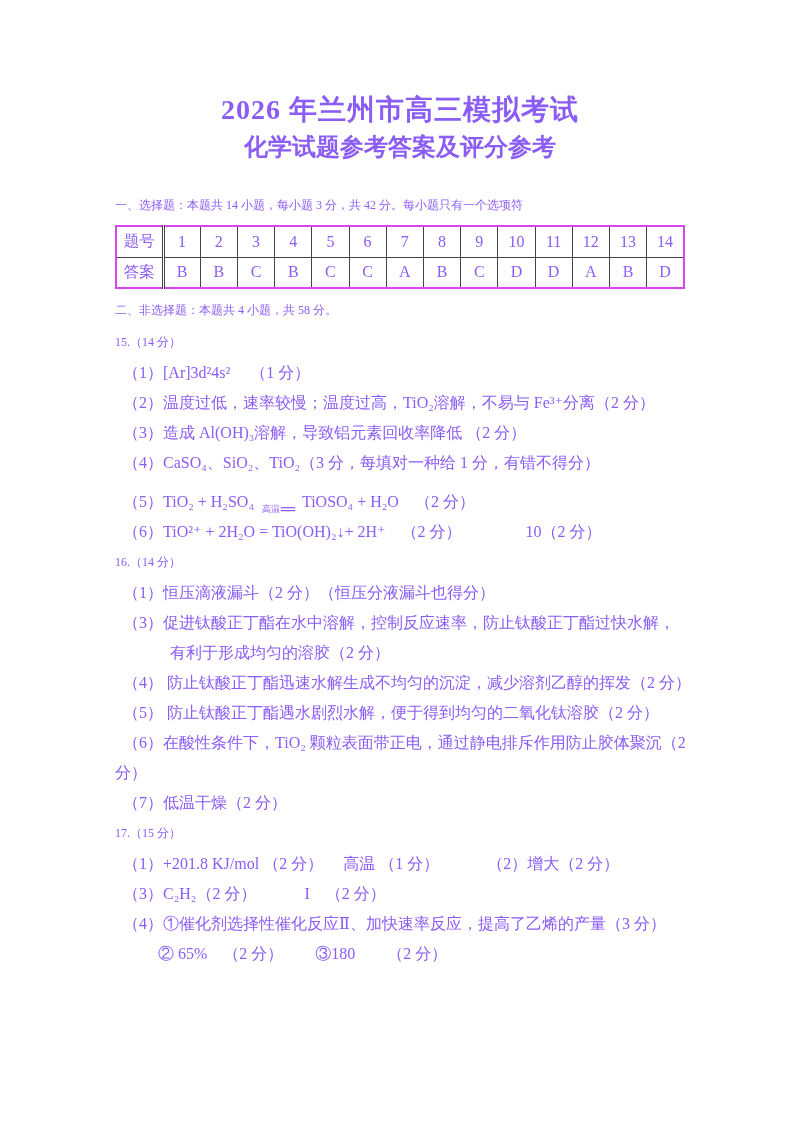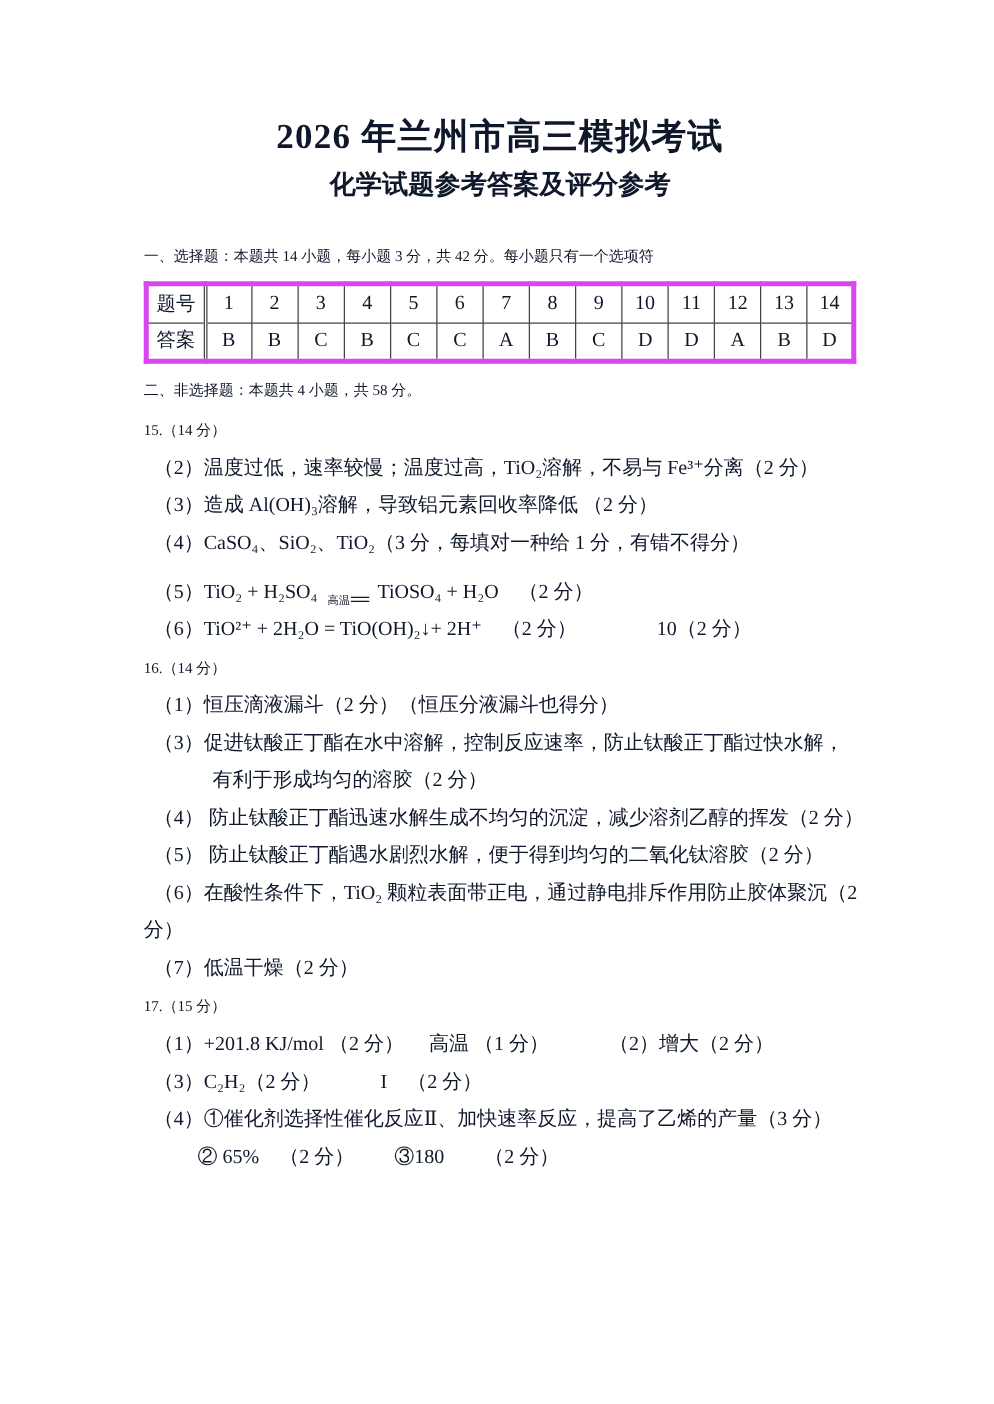--- a/index.html
+++ b/index.html
@@ -3,53 +3,53 @@
 <meta charset="utf-8">
 <style>
   * { box-sizing: border-box; }
   html, body { margin: 0; padding: 0; background: #ffffff; }
   .page {
     position: relative;
     width: 795px;
     height: 1123px;
     margin: 0 auto;
     background: #ffffff;
-    color: #0f172a;
+    color: #8b5cf6;
     font-family: "Liberation Serif", "DejaVu Serif", serif;
     padding: 92px 110px 0 115px;
     overflow: hidden;
   }
   .title {
     font-size: 28px;
     font-weight: bold;
     text-align: center;
     margin: 0 0 6px 0;
     line-height: 36px;
     letter-spacing: 1px;
   }
   .subtitle {
-    font-size: 21px;
+    font-size: 24px;
     font-weight: bold;
     text-align: center;
     margin: 0 0 28px 0;
     line-height: 27px;
   }
   .heading-line {
     font-size: 12px;
     font-weight: normal;
     line-height: 33px;
     margin: 0;
     white-space: nowrap;
   }
   table.answers {
     border-collapse: collapse;
     width: 570px;
     margin: 3px 0 5px 0;
     table-layout: fixed;
-    border: 4px solid #d946ef;
+    border: 2px solid #d946ef;
   }
   table.answers td {
     border: 1px solid #444;
     height: 31px;
     text-align: center;
     vertical-align: middle;
     font-size: 16px;
     padding: 0;
   }
   table.answers td.hd {
@@ -137,20 +137,21 @@
       <td>A</td>
       <td>B</td>
       <td>D</td>
     </tr>
   </tbody>
     </table>
 
   <p class="heading-line">二、非选择题：本题共 4 小题，共 58 分。</p>
 
   <p class="qtitle">15.（14 分）</p>
+  <p class="item">（1）[Ar]3d²4s²　 （1 分）</p>
   <p class="item">（2）温度过低，速率较慢；温度过高，TiO₂溶解，不易与 Fe³⁺分离（2 分）</p>
   <p class="item">（3）造成 Al(OH)₃溶解，导致铝元素回收率降低 （2 分）</p>
   <p class="item">（4）CaSO₄、SiO₂、TiO₂（3 分，每填对一种给 1 分，有错不得分）</p>
   <p class="item eqline">
     <span>（5）TiO₂ + H₂SO₄</span>
     <span class="cond-eq">
       <span class="cond">高温</span>
       <span class="bars">==</span>
     </span>
     <span>TiOSO₄ + H₂O　（2 分）</span>

